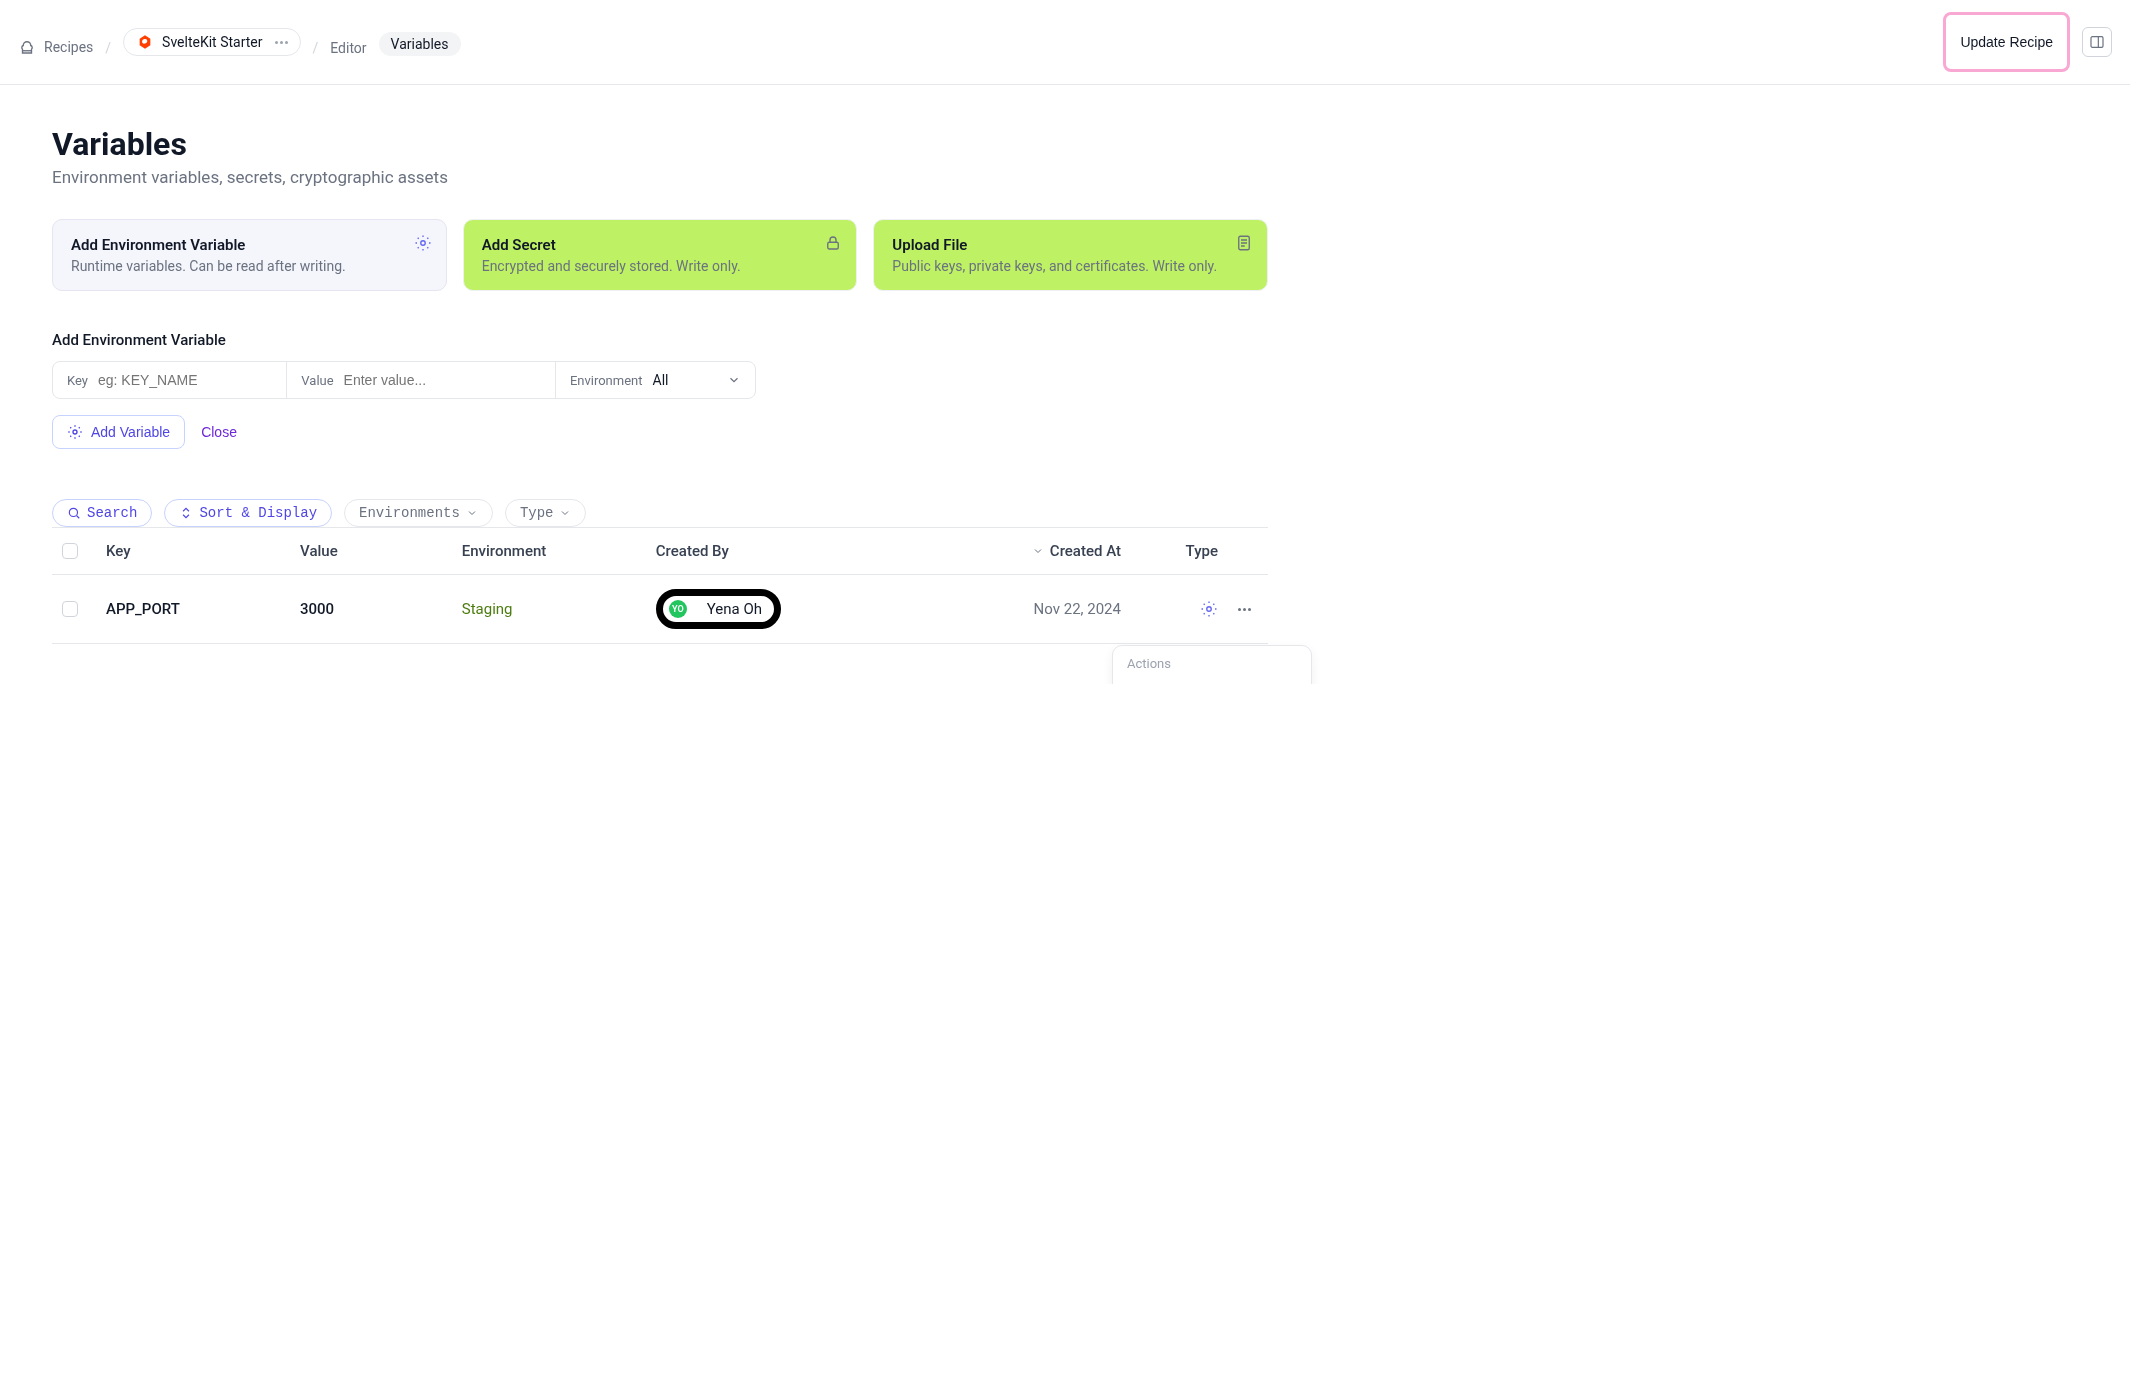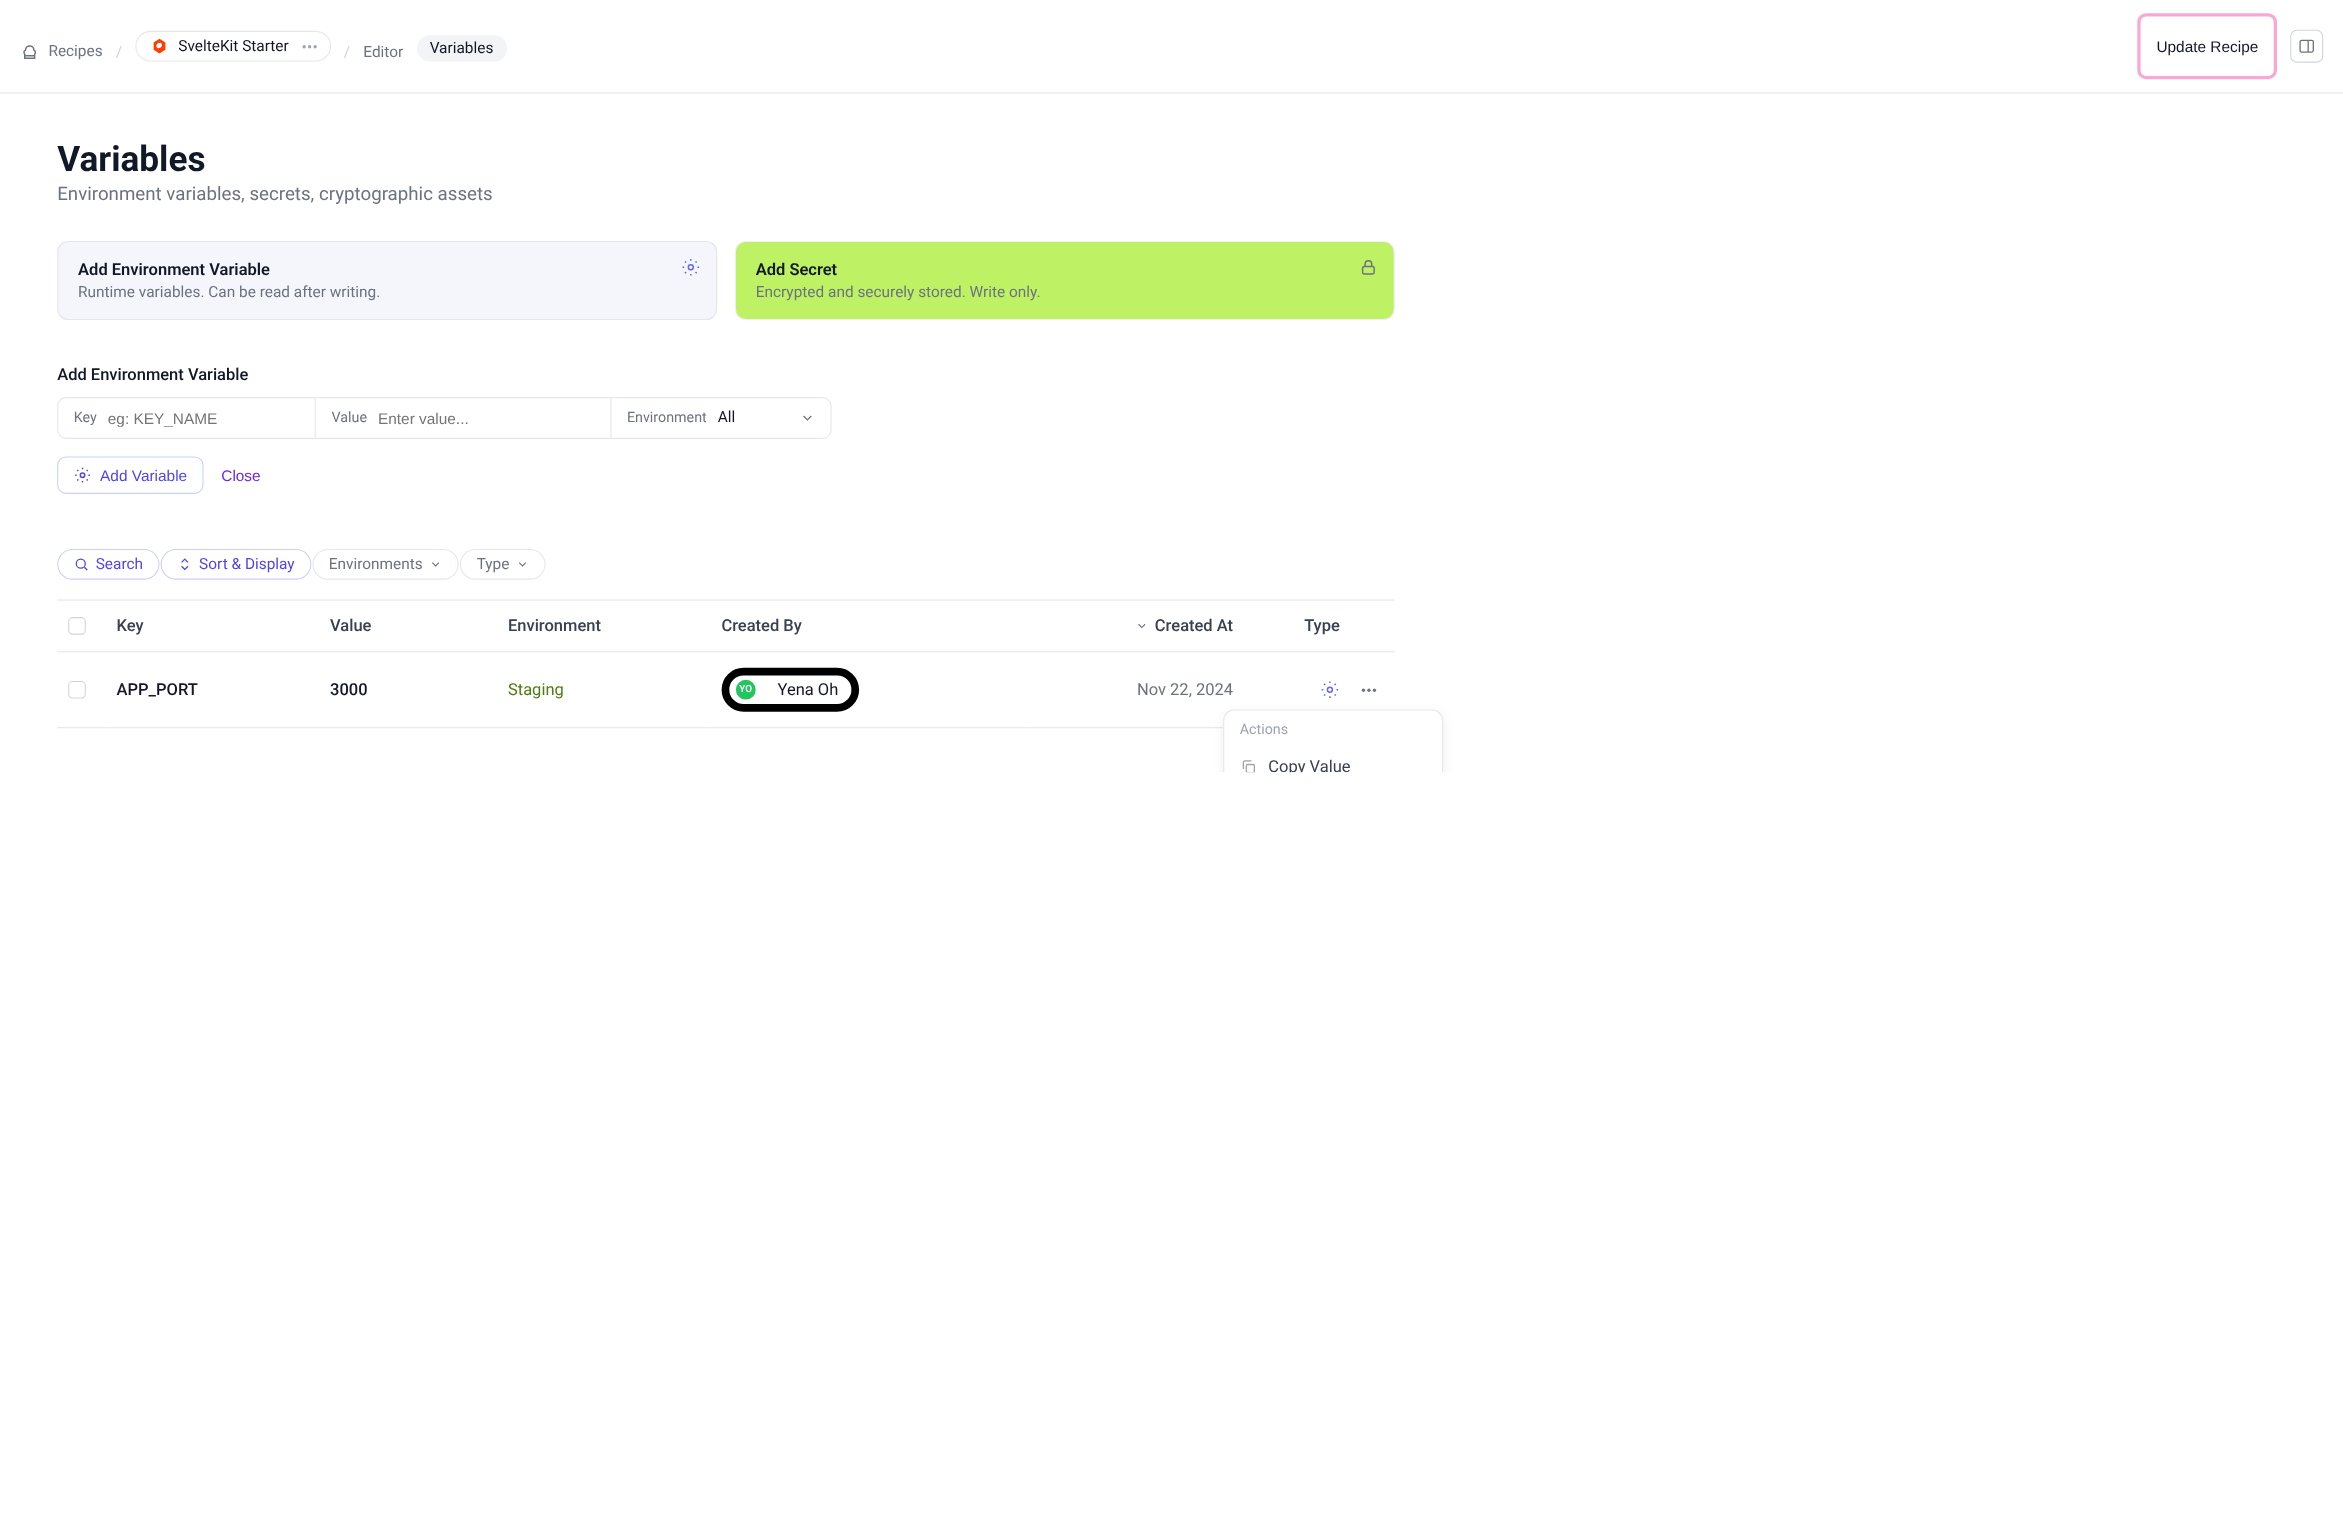--- a/index.html
+++ b/index.html
@@ -174,22 +174,23 @@
     border: none;
     background: none;
     color: #6d28d9;
     font-size: 14px;
     cursor: pointer;
   }
   
   
   .filter-row {
     display: flex;
-    gap: 1px;
-    margin-bottom: 18px;
+    gap: 12px;
+    margin-bottom: 0;
+    font-family: Liberation Mono, monospace;
   }
   .chip {
     border: 1px solid #e5e7eb;
     border-radius: 999px;
     padding: 5px 14px;
     font-size: 14px;
     color: #6b7280;
     display: inline-flex;
     align-items: center;
     gap: 6px;
@@ -344,20 +345,30 @@
     <div class="card">
       <div class="card-title">Add Secret</div>
       <div class="card-desc">Encrypted and securely stored. Write only.</div>
       <span class="card-icon gray">
         <svg width="18" height="18" viewBox="0 0 24 24" fill="none" stroke="currentColor" stroke-width="1.8">
             <rect x="5" y="11" width="14" height="9" rx="2"></rect>
             <path d="M8 11V8a4 4 0 0 1 8 0v3"></path>
           </svg>
       </span>
     </div>
+    <div class="card">
+      <div class="card-title">Upload File</div>
+      <div class="card-desc">Public keys, private keys, and certificates. Write only.</div>
+      <span class="card-icon gray">
+        <svg width="18" height="18" viewBox="0 0 24 24" fill="none" stroke="currentColor" stroke-width="1.8">
+            <rect x="5" y="3" width="14" height="18" rx="2"></rect>
+            <path d="M8 8h8M8 12h8M8 16h5"></path>
+          </svg>
+      </span>
+    </div>
   </div>
 
   <div class="form-section-title">Add Environment Variable</div>
   <div class="form-row">
     <div class="form-cell" style="flex:1.2">
       <span class="form-cell-label">Key</span>
       <input placeholder="eg: KEY_NAME" style="">
     </div>
     <div class="form-cell" style="flex:1.4">
       <span class="form-cell-label">Value</span>

